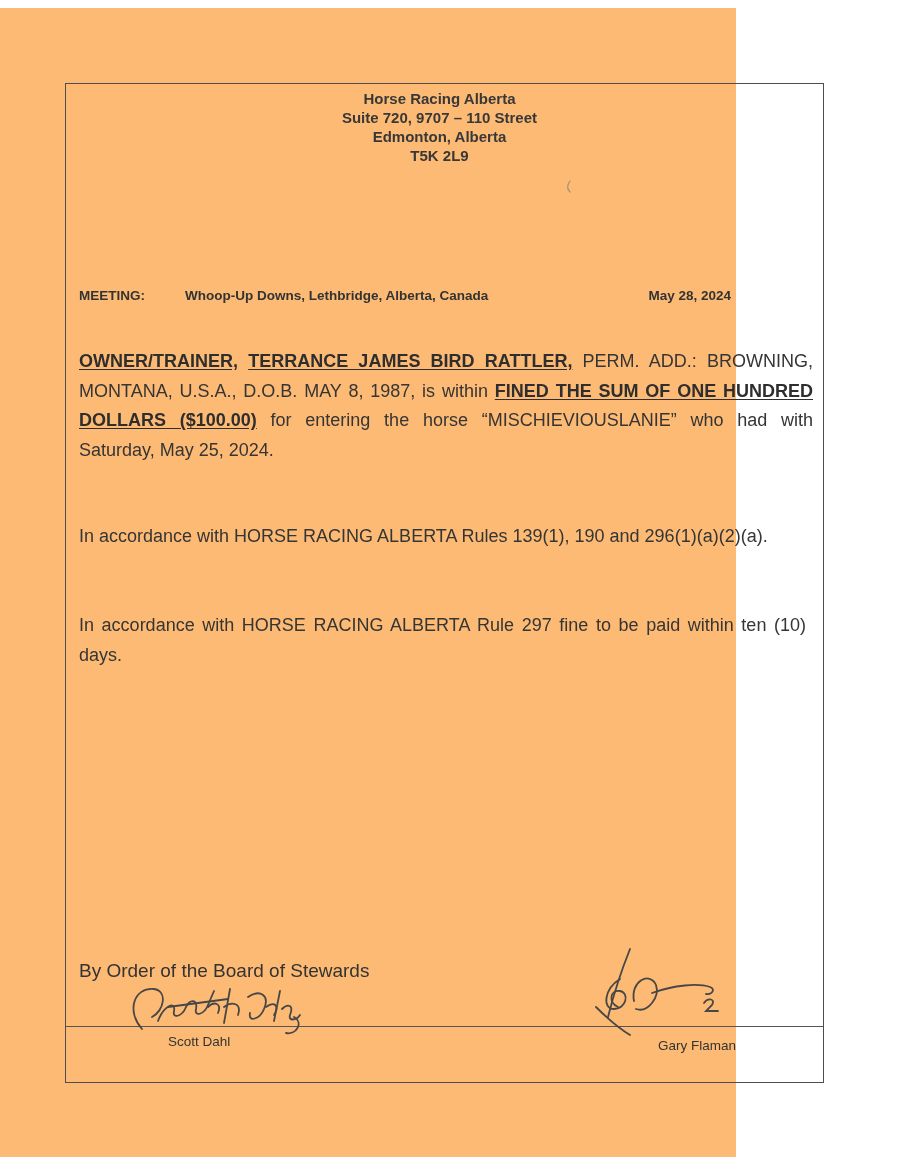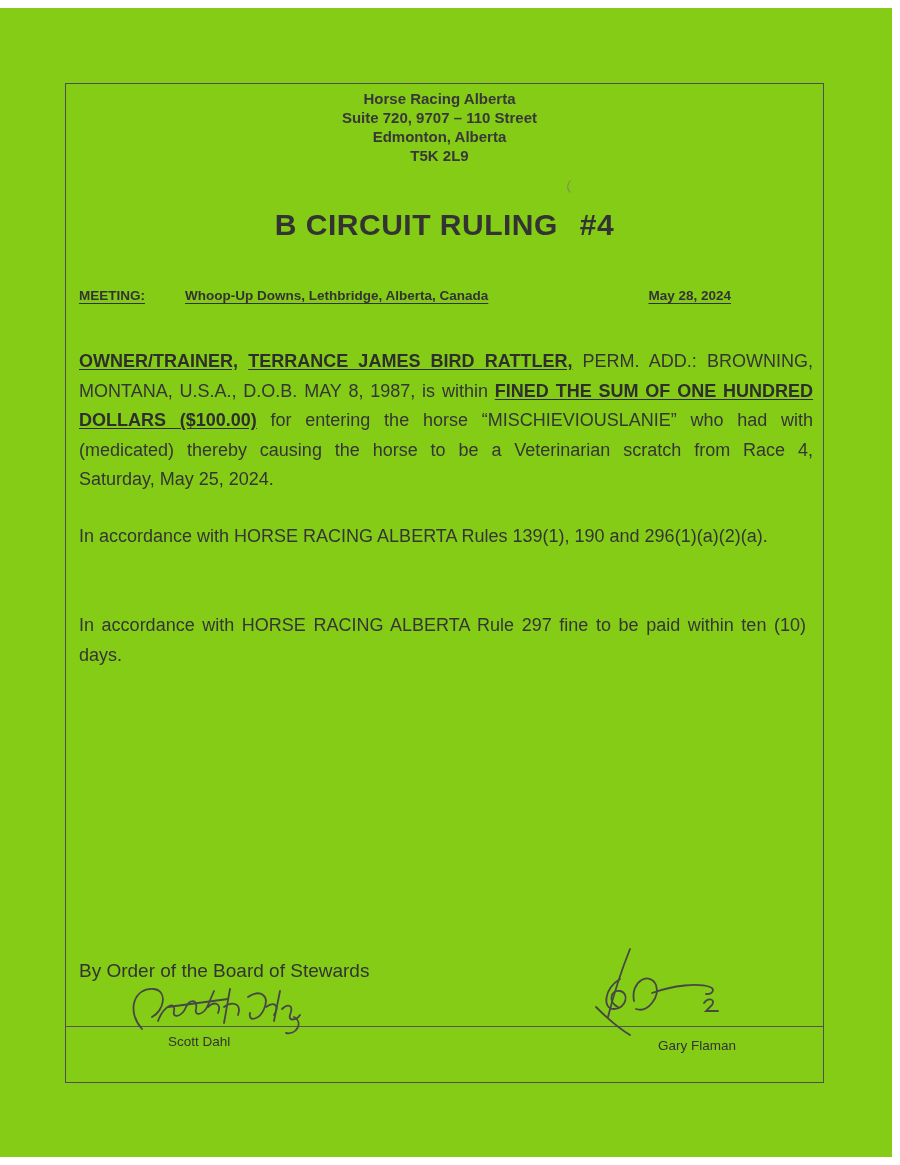--- a/index.html
+++ b/index.html
@@ -1,42 +1,42 @@
 <!DOCTYPE html>
 <html><head>
 <meta charset="utf-8">
 <style>
   html,body{margin:0;padding:0;}
   body{
     width:900px;height:1165px;position:relative;background:#ffffff;
     font-family:"Liberation Sans", sans-serif;color:#3a3a3a;overflow:hidden;
   }
   .paper{
-    position:absolute;left:0;top:8px;width:892px;height:1149px;
-    background:#84cc16;
+    position:absolute;left:0;top:8px;width:736px;height:1149px;
+    background:#fdba74;
   }
   .doc-box{
     position:absolute;left:65px;top:75px;width:757px;height:998px;
     border:1px solid #4e4e4e;
   }
   .header-block{
     position:absolute;top:5px;left:0;right:10px;text-align:center;
     font-weight:bold;font-size:15px;line-height:19px;color:#383838;
   }
   .stray-mark{position:absolute;left:498px;top:95px;opacity:.65;}
   .doc-title{
     position:absolute;top:124px;left:0;right:0;text-align:center;
     font-weight:bold;font-size:30px;letter-spacing:.5px;color:#333333;
   }
   .doc-title .num{margin-left:22px;}
   .meeting-row{
     position:absolute;top:204px;left:13px;right:0;display:flex;align-items:baseline;
     font-size:13.5px;font-weight:bold;color:#333333;
   }
-  .meeting-row span{text-decoration:underline;text-underline-offset:3px;}
+  .meeting-row span{text-underline-offset:3px;}
   .meeting-location{margin-left:40px;}
   .meeting-date{margin-left:auto;margin-right:92px;}
   .ruling{
     position:absolute;top:263px;left:13px;width:734px;
     font-size:18px;line-height:29.5px;color:#353535;
   }
   .jline{text-align:justify;text-align-last:justify;}
   .lline{text-align:left;}
   .bu{font-weight:bold;text-decoration:underline;text-underline-offset:2px;color:#2e2e2e;}
   .para{
@@ -68,35 +68,31 @@
       <div>Edmonton, Alberta</div>
       <div>T5K 2L9</div>
     </div>
 
     <div class="stray-mark">
       <svg width="10" height="16" viewBox="0 0 10 16">
           <path d="M6,2 C3,6 3,10 6,13"></path>
         </svg>
     </div>
 
-    <div class="doc-title">
-      <span>B CIRCUIT RULING</span><span class="num">#4</span>
-    </div>
 
     <div class="meeting-row">
       <span>MEETING:</span>
       <span class="meeting-location">Whoop-Up Downs, Lethbridge, Alberta, Canada</span>
       <span class="meeting-date">May 28, 2024</span>
     </div>
 
     <div class="ruling">
       <div class="jline"><span class="bu">OWNER/TRAINER,</span><span> </span><span class="bu">TERRANCE JAMES BIRD RATTLER,</span><span> PERM. ADD.:  BROWNING,</span></div>
       <div class="jline"><span>MONTANA, U.S.A., D.O.B. MAY 8, 1987, is within </span><span class="bu">FINED THE SUM OF ONE HUNDRED</span></div>
       <div class="jline"><span class="bu">DOLLARS ($100.00)</span><span> for entering the horse “MISCHIEVIOUSLANIE” who had with</span></div>
-      <div class="jline"><span>(medicated) thereby causing the horse to be a Veterinarian scratch from Race 4,</span></div>
       <div class="lline"><span>Saturday, May 25, 2024.</span></div>
     </div>
 
     <div class="para para-rules">In accordance with HORSE RACING ALBERTA Rules 139(1), 190 and 296(1)(a)(2)(a).</div>
     <div class="para para-payment">In accordance with HORSE RACING ALBERTA Rule 297 fine to be paid within ten (10) days.</div>
 
     <div class="by-order">By Order of the Board of Stewards</div>
 
     <div class="sig-rule"></div>
 

